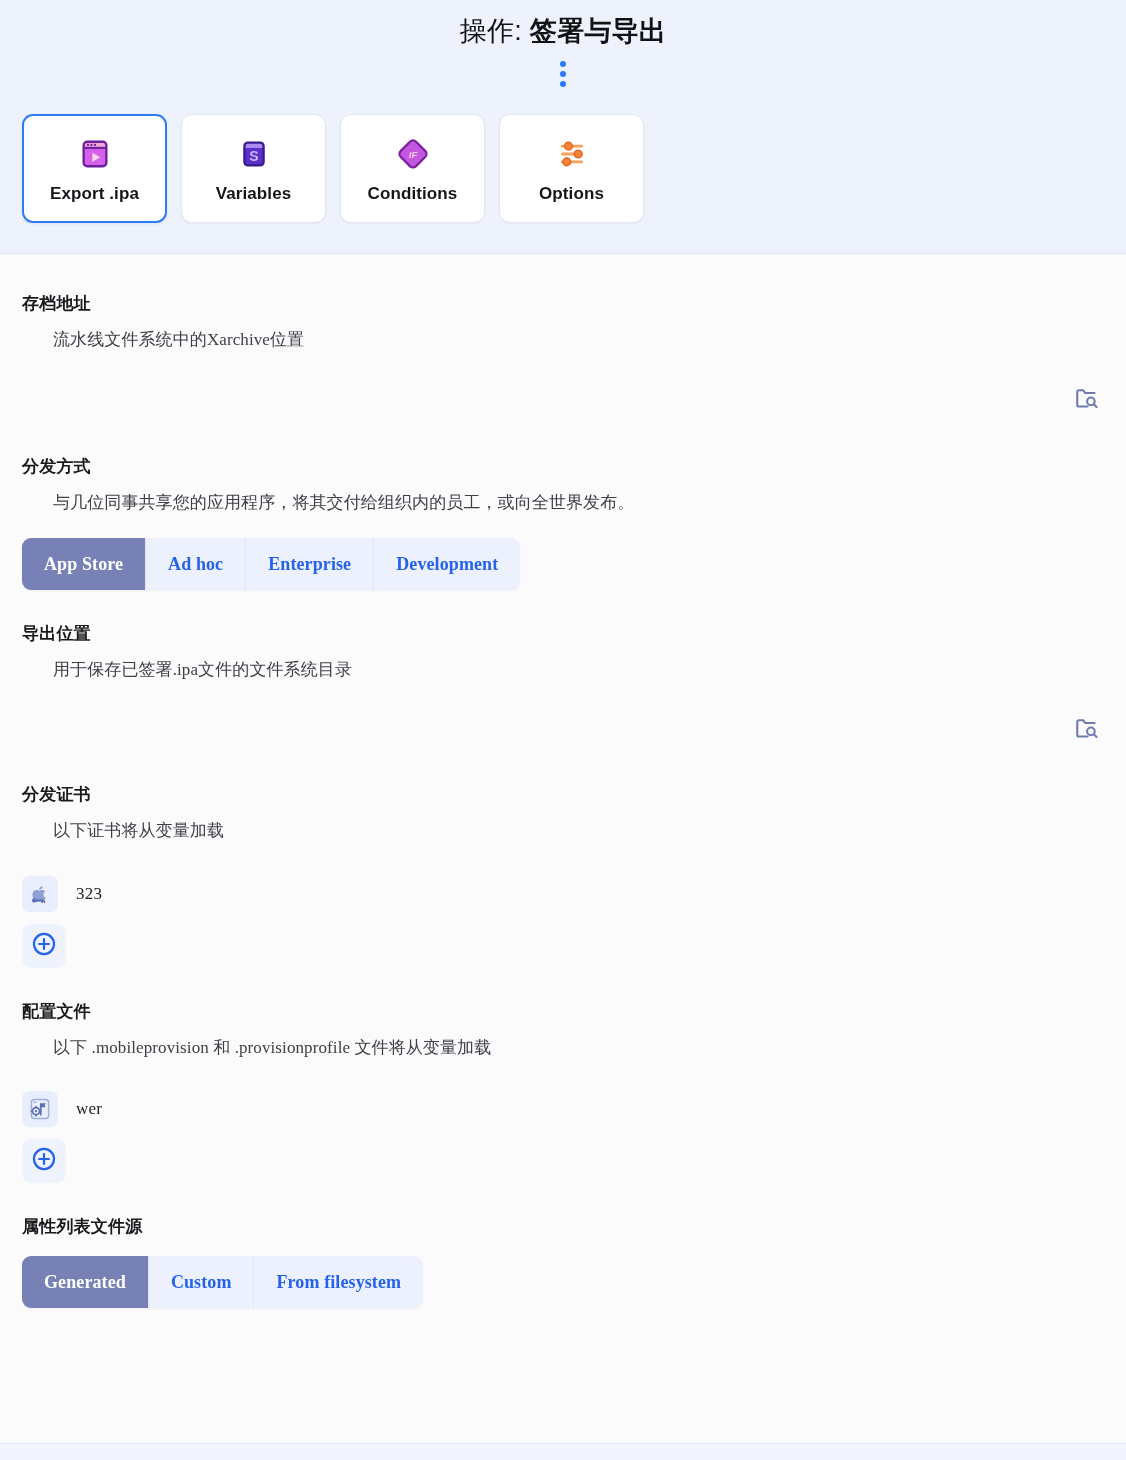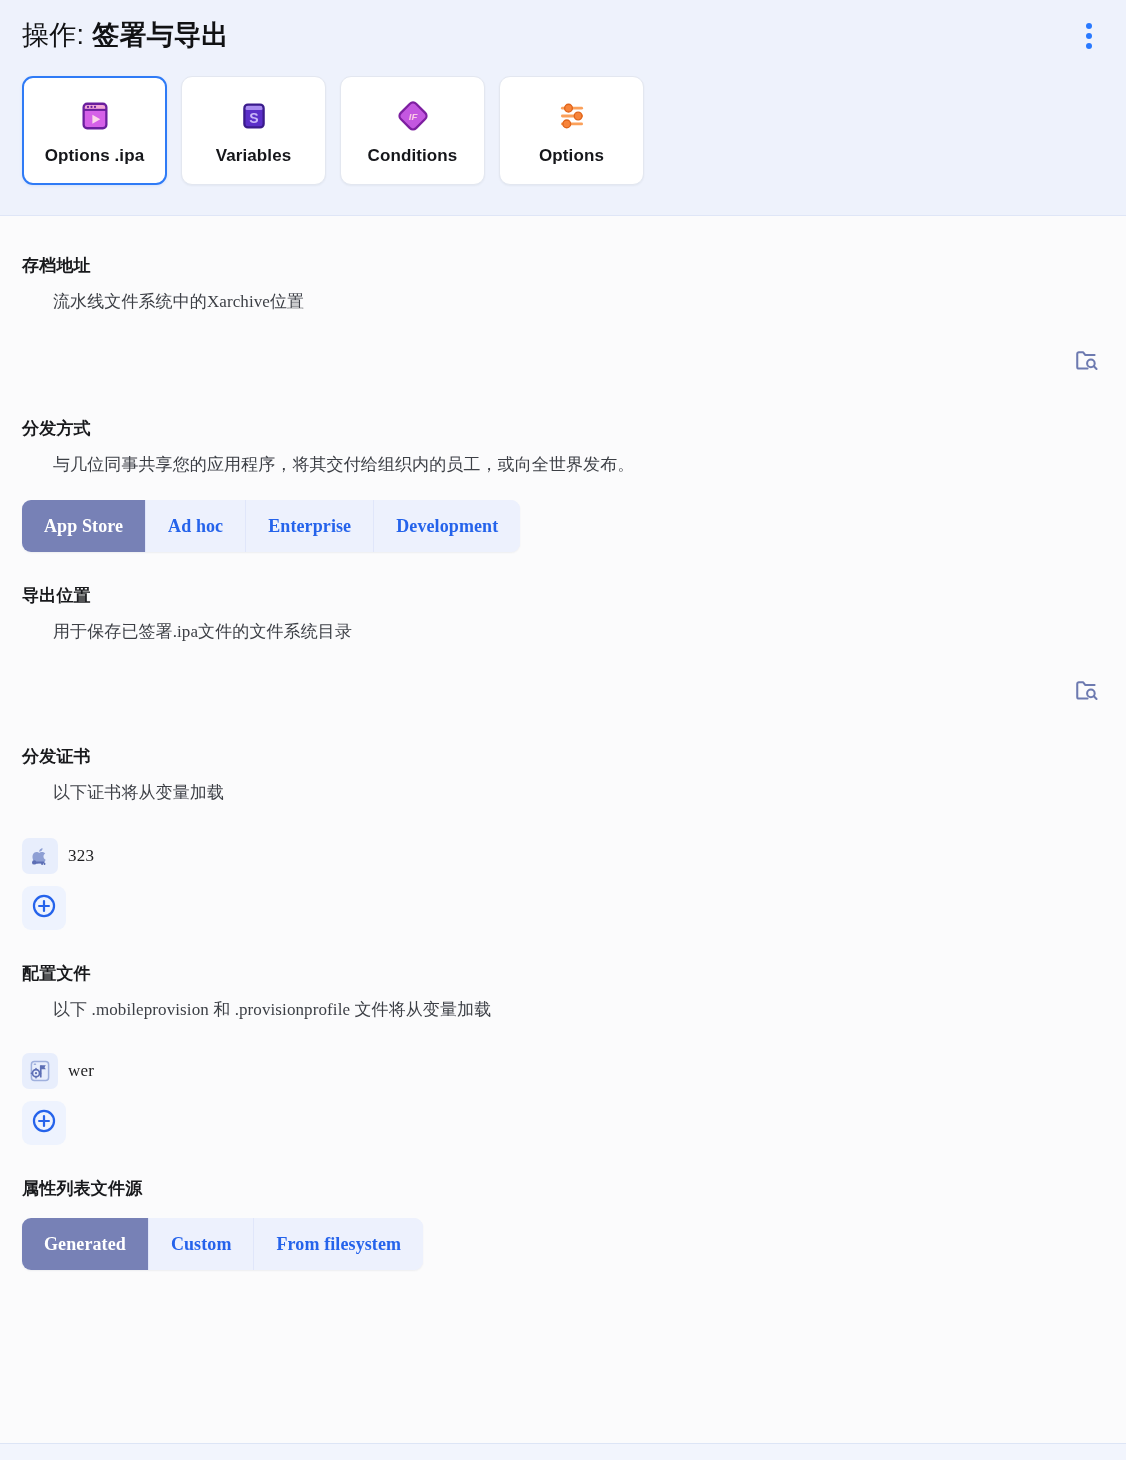--- a/index.html
+++ b/index.html
@@ -17,23 +17,24 @@
 
   
   .header {
     background: #eef2fc;
     border-bottom: 1px solid #dfe6f7;
     padding: 0;
     position: relative;
   }
   .header-title-row {
     display: flex;
-    align-items: flex-end;
+    align-items: center;
     justify-content: space-between;
     padding: 12px 22px 0 22px;
+    flex-direction: column;
   }
   .page-title {
     font-size: 27px;
     line-height: 38px;
     letter-spacing: 0.3px;
     color: #111214;
     font-weight: 400;
   }
   .page-title b { font-weight: 700; }
 
@@ -153,21 +154,21 @@
   .segment:last-child { border-right: none; }
   .segment.selected {
     background: #7781b6;
     color: #ffffff;
   }
 
   
   .asset-row {
     display: flex;
     align-items: center;
-    gap: 10px;
+    gap: 18px;
   }
   .asset-icon-box {
     width: 36px; height: 36px;
     background: #e8eefc;
     border-radius: 7px;
     display: flex; align-items: center; justify-content: center;
     flex: 0 0 auto;
   }
   .asset-name {
     font-size: 17px;
@@ -213,21 +214,21 @@
           <rect x="11" y="10" width="26" height="28" rx="4" fill="#f3a8d8"></rect>
           <path d="M11 17h26v17a4 4 0 0 1-4 4H15a4 4 0 0 1-4-4V17z" fill="#d561e8"></path>
           <rect x="11" y="10" width="26" height="28" rx="4" fill="none" stroke="#6b1f9e" stroke-width="2.6"></rect>
           <line x1="11" y1="17" x2="37" y2="17" stroke="#6b1f9e" stroke-width="2.4"></line>
           <circle cx="16" cy="13.6" r="1.3" fill="#6b1f9e"></circle>
           <circle cx="20" cy="13.6" r="1.3" fill="#6b1f9e"></circle>
           <circle cx="24" cy="13.6" r="1.3" fill="#6b1f9e"></circle>
           <path d="M21 22.5l9 5.2-9 5.2z" fill="#fcd7ea"></path>
         </svg>
       </span>
-      <span class="tab-label">Options .ipa</span>
+      <span class="tab-label">Export .ipa</span>
     </div>
 
     <div class="tab-card">
       <span>
         <svg class="tab-icon" viewBox="0 0 48 48">
           <rect x="13" y="11" width="22" height="26" rx="4" fill="#5b2fc9"></rect>
           <rect x="13" y="11" width="22" height="6" rx="3" fill="#a98cf0"></rect>
           <rect x="13" y="11" width="22" height="26" rx="4" fill="none" stroke="#3a1b8c" stroke-width="2.6"></rect>
           <text x="24" y="31.5" font-family="Liberation Sans, sans-serif" font-size="16" font-weight="700" fill="#c9b6f8" text-anchor="middle">S</text>
         </svg>

